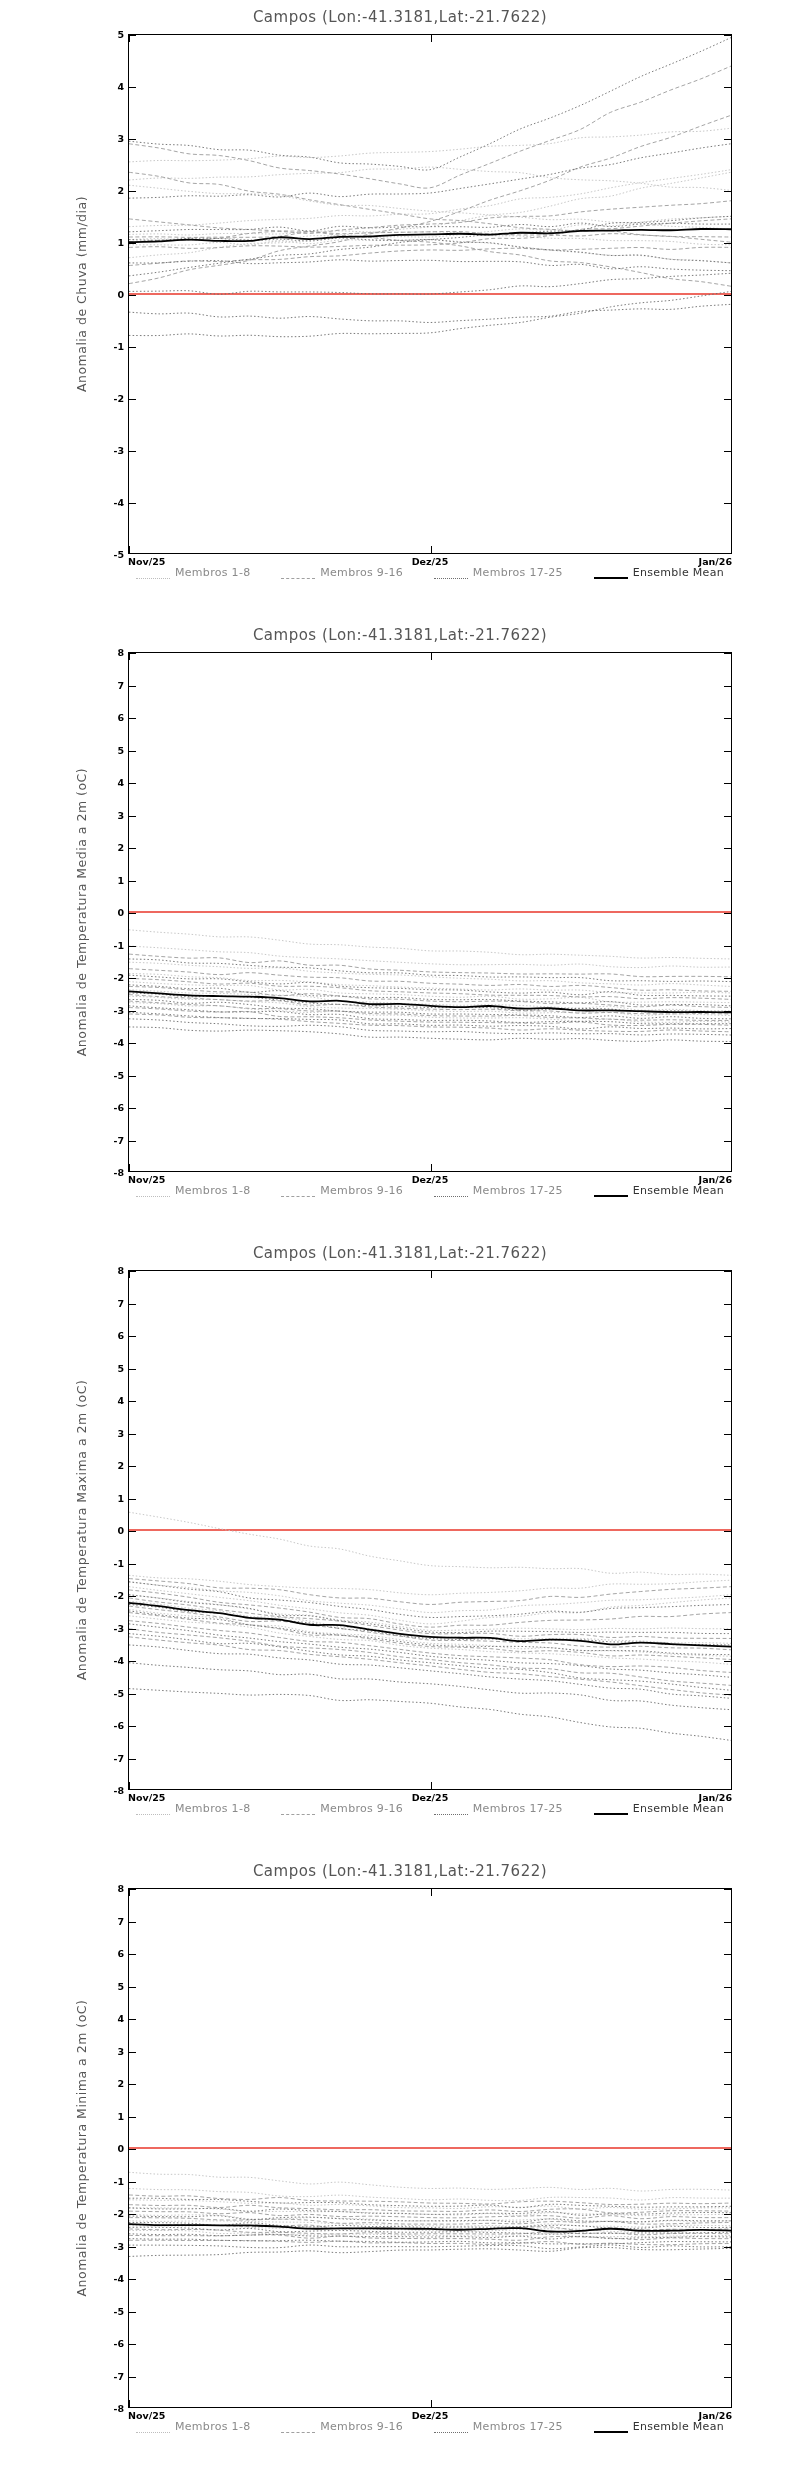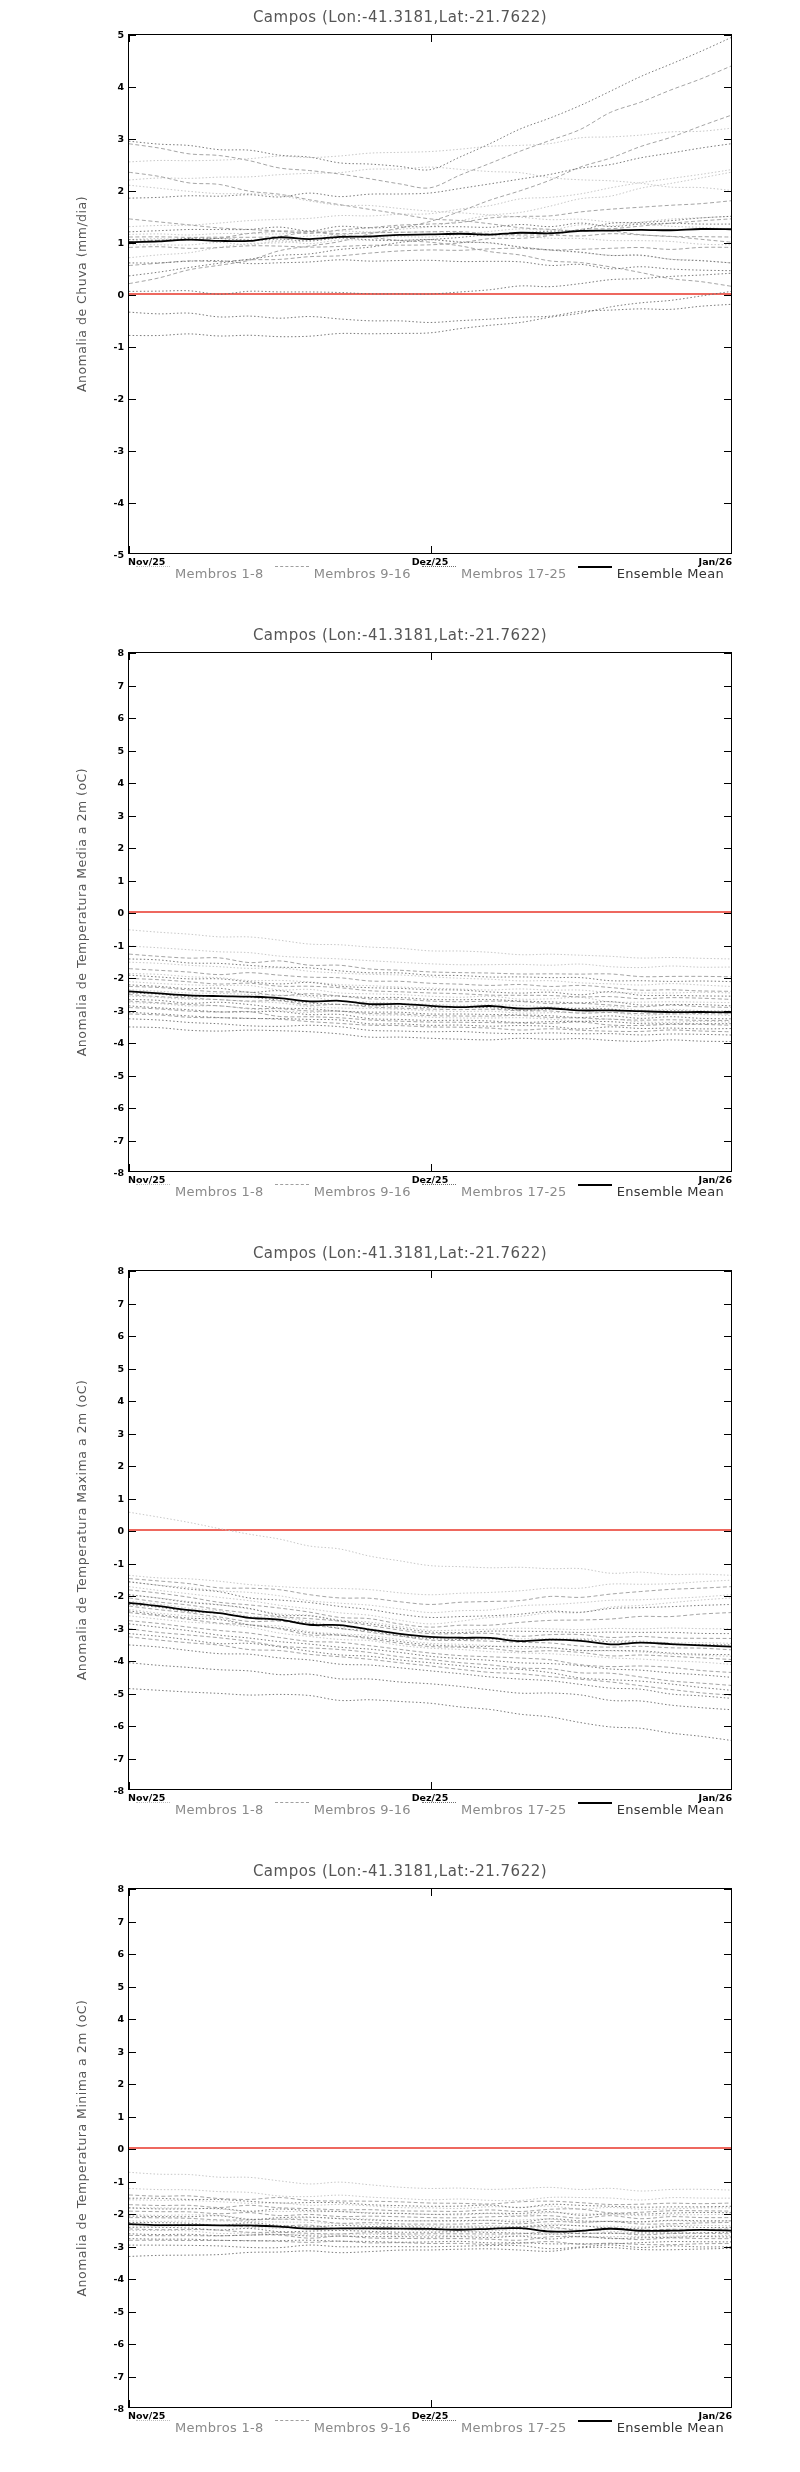--- a/index.html
+++ b/index.html
@@ -111,23 +111,23 @@
     width: 604px;
     top: 566px;
     display: flex;
     justify-content: space-between;
     align-items: center;
     padding: 0 8px;
     box-sizing: border-box;
   }
   .legend-item {
     display: flex;
-    align-items: flex-start;
+    align-items: flex-end;
     gap: 5px;
-    font-size: 13px;
+    font-size: 11px;
     color: #8a8a8a;
     letter-spacing: 0.3px;
   }
   .legend-item.mean { color: #333333; }
   .legend-swatch {
     display: block;
     width: 34px;
     height: 0;
     border-top-width: 1.2px;
     border-top-style: dotted;

